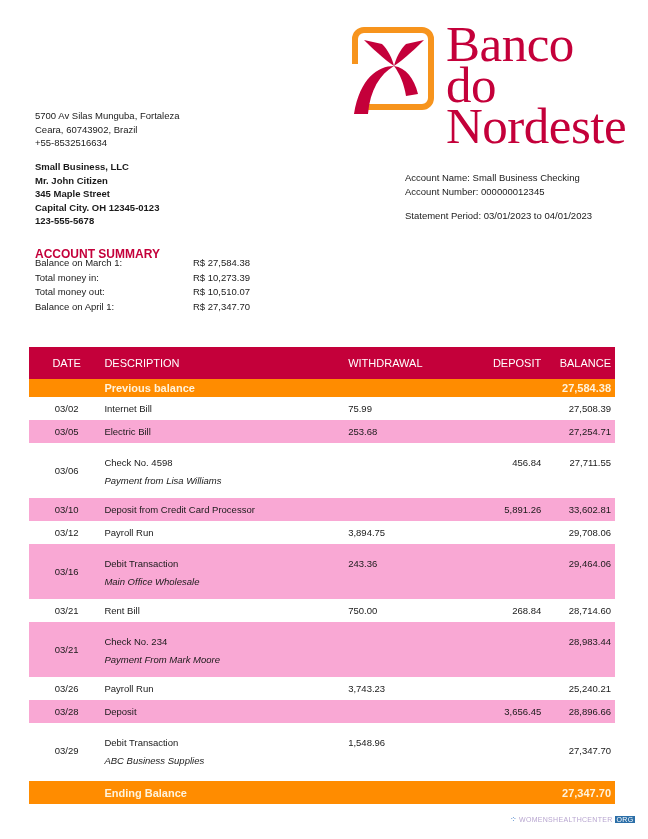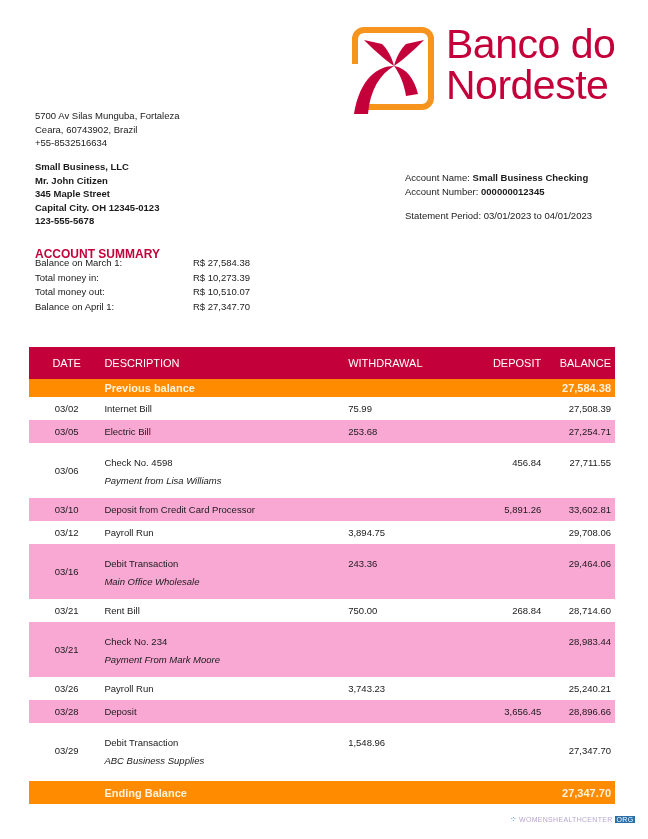--- a/index.html
+++ b/index.html
@@ -1,27 +1,27 @@
 <!DOCTYPE html>
 <html><head>
 <meta charset="utf-8">
 <style>
   html, body { margin:0; padding:0; background:#ffffff; }
   body { width:648px; height:839px; position:relative; overflow:hidden;
          font-family:"Liberation Sans", "DejaVu Sans", sans-serif; color:#1a1a1a; }
   .abs { position:absolute; }
   .logo { left:348px; top:24px; width:280px; height:88px; }
-  .logo-text { position:absolute; left:98px; top:0px; color:#c4003a; font-size:41px; line-height:41px;
-               font-family:Liberation Sans, sans-serif; letter-spacing:-0.5px; }
+  .logo-text { position:absolute; left:98px; top:0px; color:#c4003a; font-size:51px; line-height:41px;
+               font-family:Liberation Serif, serif; letter-spacing:-0.5px; }
   .logo-text .l1 { display:block; }
   .logo-text .l2 { display:block; }
   .bank-addr { left:35px; top:109px; font-size:9.5px; line-height:13.5px; }
   .cust { left:35px; top:160px; font-size:9.5px; line-height:13.5px; font-weight:bold; }
   .acct { left:405px; top:171px; font-size:9.5px; line-height:13.5px; }
-  .acct b { font-weight:bold; }
+  .acct b { font-weight:normal; }
   .acct .period { margin-top:11px; }
   .summary-title { left:35px; top:247px; font-size:12px; font-weight:bold; color:#c4003a;text-align:center; }
   .summary { left:35px; top:256px; font-size:9.5px; line-height:14.5px; }
   .summary .row { display:flex; }
   .summary .k { width:158px; }
   table.tx { position:absolute; left:29px; top:347px; width:586px; border-collapse:collapse;
              font-size:9.5px; }
   table.tx th { background:#c4003a; color:#ffffff; font-weight:normal; font-size:11px;
                 height:32px; text-align:left; padding:0; }
   table.tx td { padding:0; vertical-align:middle; }

